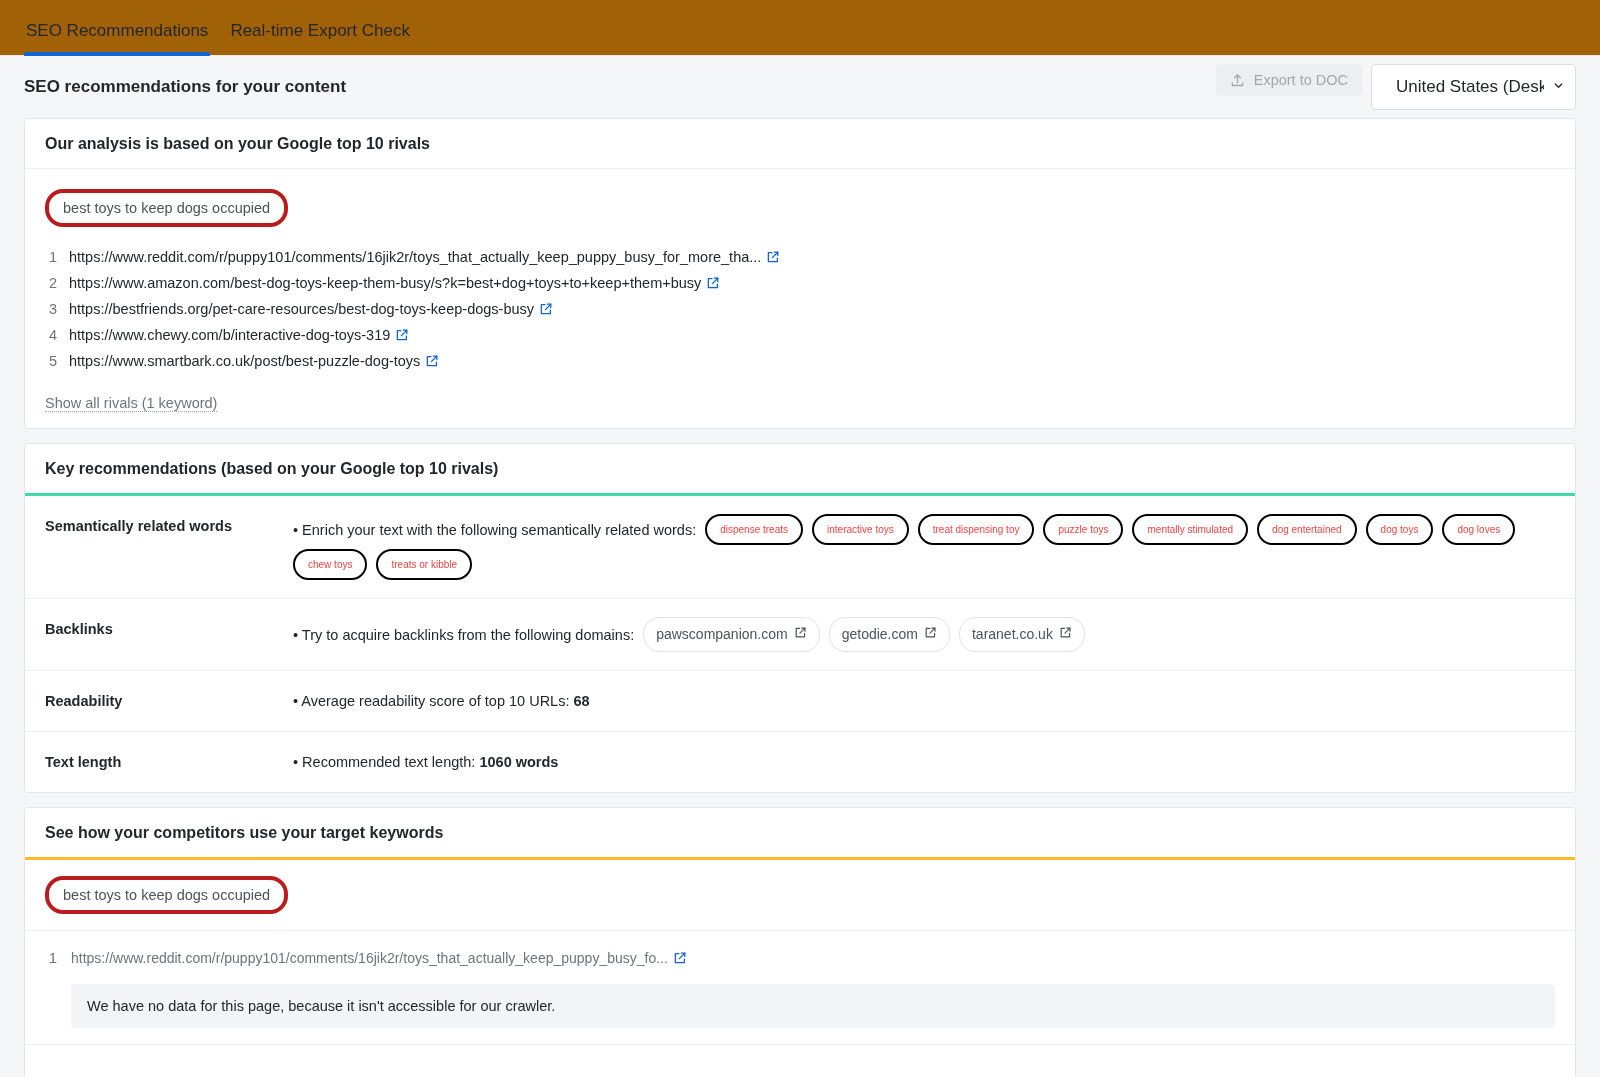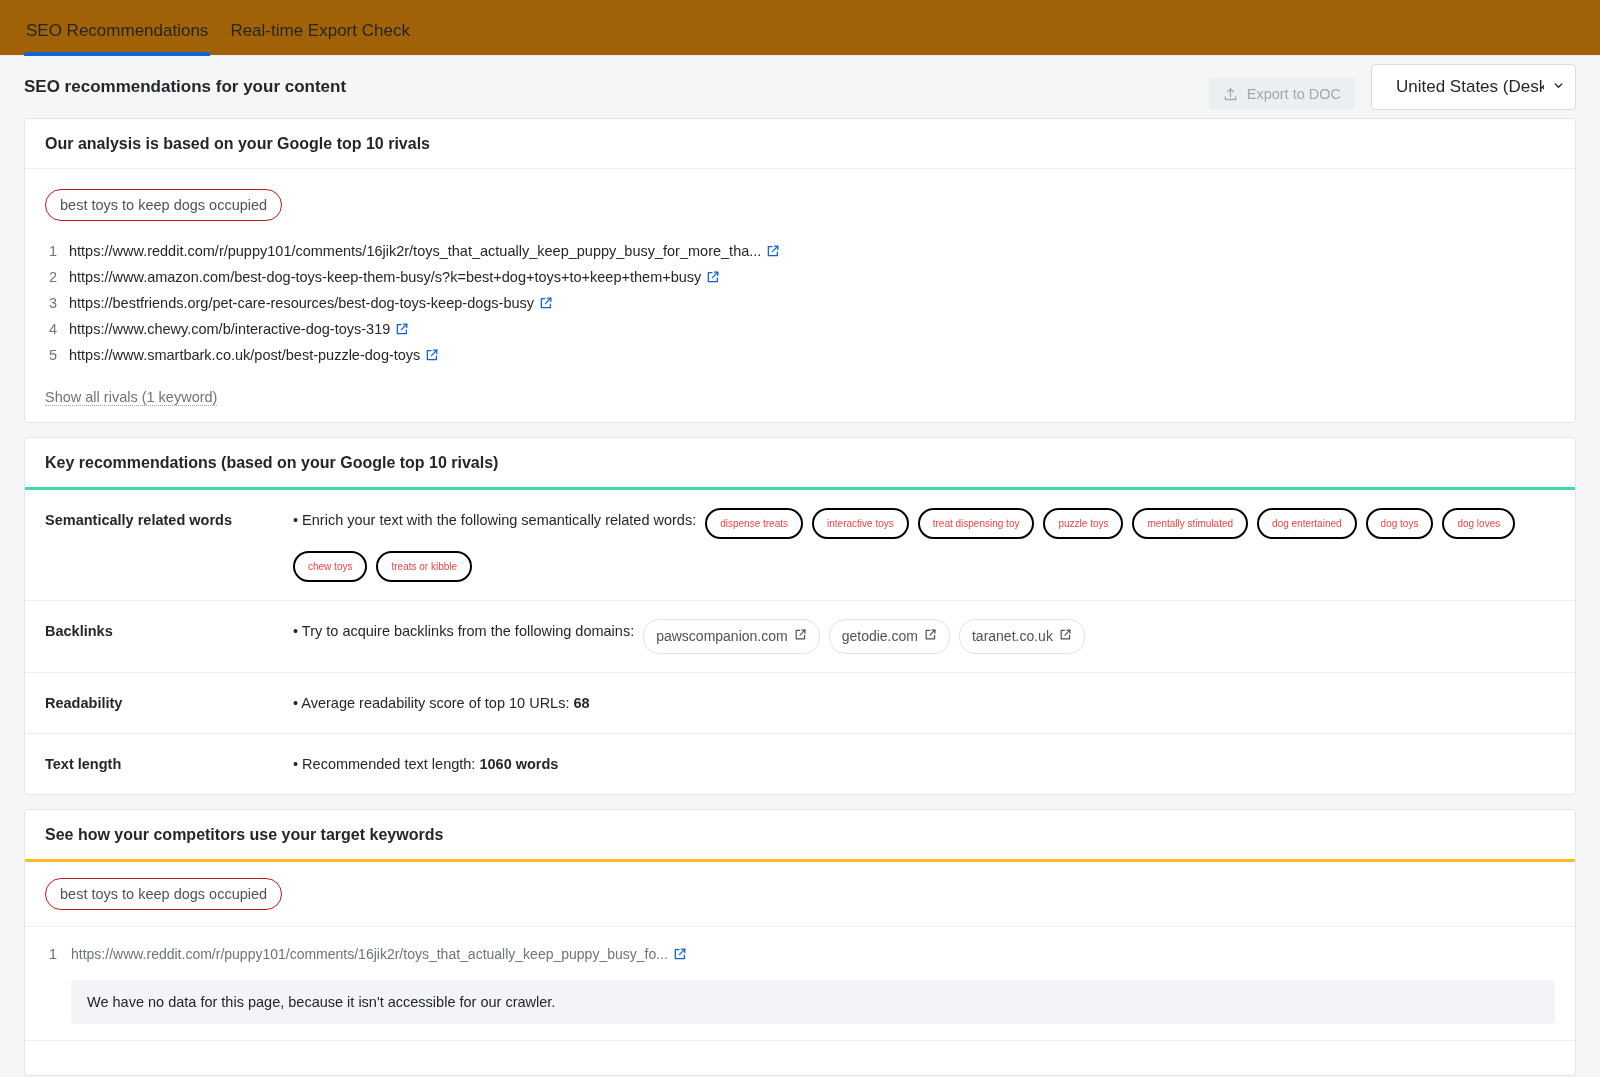--- a/index.html
+++ b/index.html
@@ -52,21 +52,21 @@
     display: flex;
     align-items: center;
     justify-content: space-between;
     height: 62px;
   }
   .page-title {
     font-size: 17px;
     font-weight: bold;
     color: #232729;
   }
-  .head-actions { display: flex; align-items: flex-end; gap: 16px; }
+  .head-actions { display: flex; align-items: flex-start; gap: 9px; }
 
   .export-btn {
     display: flex; align-items: center; gap: 9px;
     height: 32px;
     padding: 0 14px;
     border-radius: 4px;
     background: #eceff1;
     color: #a0a8ae;
     font-size: 14.5px;
     border: none;
@@ -108,21 +108,21 @@
     color: #232729;
     border-bottom: 1px solid #eceff1;
   }
   .card-head.accent-green { border-bottom: 3px solid #3fd9ab; }
   .card-head.accent-amber { border-bottom: 3px solid #fbbc2a; }
 
   
   .kw-chip {
     display: inline-block;
     padding: 7px 14px;
-    border: 1px solid #b91c1c;
+    border: 4px solid #b91c1c;
     border-radius: 18px;
     font-size: 14.5px;
     color: #4d5356;
     background: #ffffff;
   }
 
   
   .rivals-body { padding: 20px 20px 16px 20px; }
   .rival-list { margin-top: 18px; }
   .rival-row {
@@ -158,21 +158,22 @@
     flex: none;
     font-size: 14.5px;
     font-weight: bold;
     color: #232729;
     padding-top: 4px;
   }
   .rec-content { flex: 1; font-size: 14.5px; color: #232729; }
   .rec-line {
     display: flex;
     flex-wrap: wrap;
-    gap: 12px 9px;
+    align-items: center;
+    gap: 4px 9px;
     line-height: 1.5;
   }
   .rec-text { padding-top: 2px; }
   .bullet { color: #232729; }
 
   .pill {
     display: inline-block;
     padding: 6px 13px;
     border: 2px solid #000000;
     border-radius: 16px;

